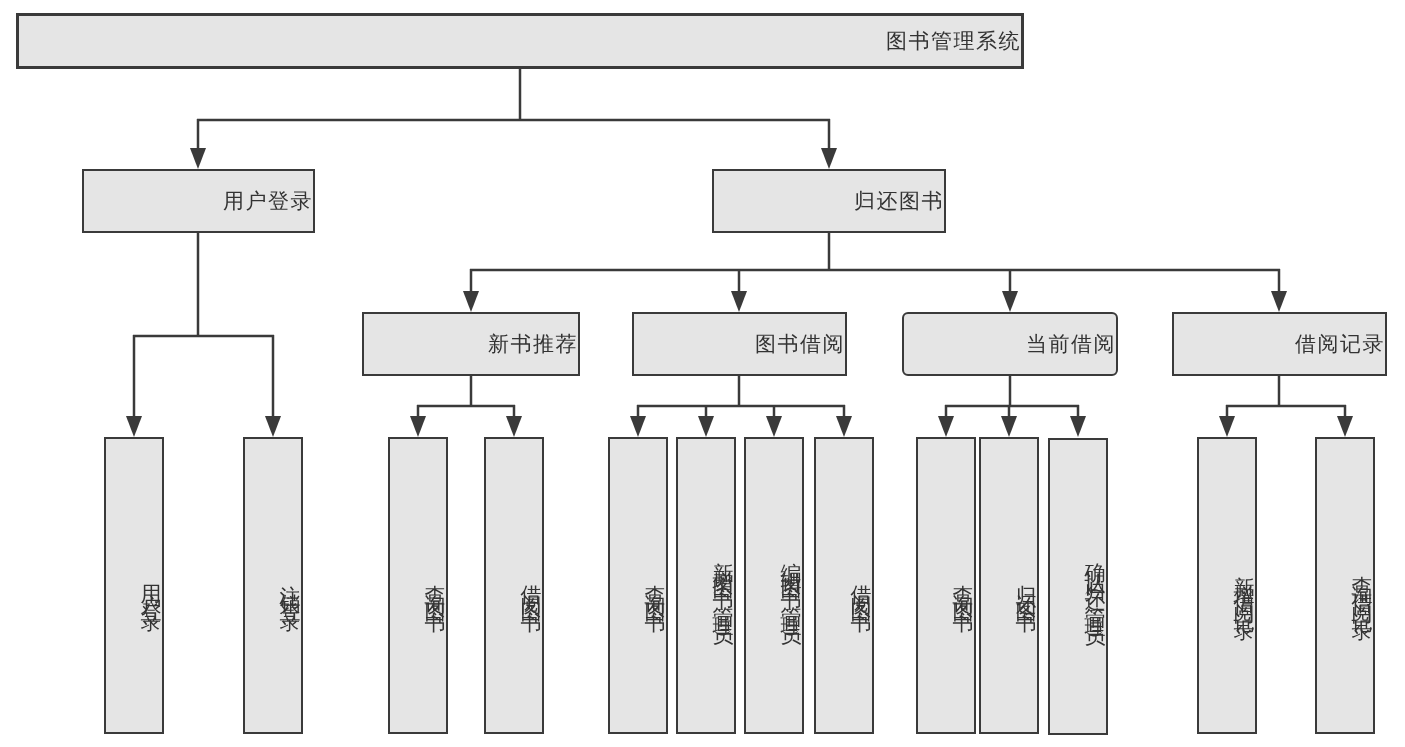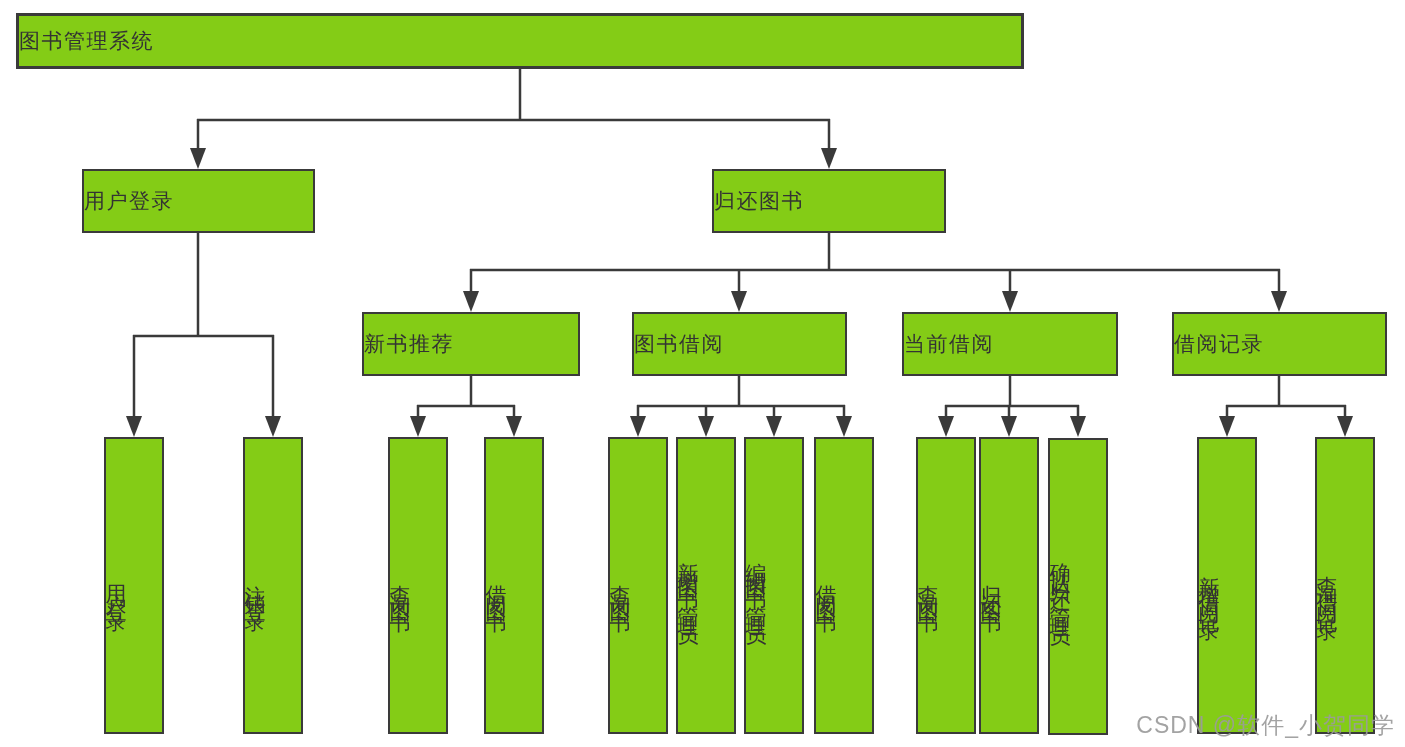--- a/index.html
+++ b/index.html
@@ -9,23 +9,23 @@
     background:#ffffff;
     font-family:"Liberation Sans","DejaVu Sans",sans-serif;
     overflow:hidden;
   }
   .connectors{position:absolute;left:0;top:0;width:1405px;height:747px;z-index:1;}
   .connectors line{stroke:#3a3a3a;stroke-width:2.5;}
   .connectors polygon{fill:#3a3a3a;stroke:none;}
   .node{
     position:absolute;
     box-sizing:border-box;
-    background:#84cc16;
+    background:#e5e5e5;
     border:2.5px solid #3a3a3a;
-    display:flex;align-items:center;justify-content:flex-start;
+    display:flex;align-items:center;justify-content:flex-end;
     z-index:2;
     color:#333333;
   }
   .node.h span{
     font-size:21px;
     letter-spacing:1.5px;
     color:#333333;
     white-space:nowrap;
   }
   .node.v span{
@@ -123,21 +123,21 @@
   <div class="node h" style="left:712px;top:169px;width:234px;height:64px;">
     <span>归还图书</span>
   </div>
 
   <div class="node h" style="left:632px;top:312px;width:215px;height:64px;">
     <span>图书借阅</span>
   </div>
   <div class="node h" style="left:362px;top:312px;width:218px;height:64px;">
     <span>新书推荐</span>
   </div>
-  <div class="node h" style="left:902px;top:312px;width:216px;height:64px;">
+  <div class="node h" style="left:902px;top:312px;width:216px;height:64px;border-radius:6px;">
     <span>当前借阅</span>
   </div>
   <div class="node h" style="left:1172px;top:312px;width:215px;height:64px;">
     <span>借阅记录</span>
   </div>
 
   <div class="node v" style="left:104px;top:437px;width:60px;height:297px;">
     <span>用户登录</span>
   </div>
   <div class="node v" style="left:243px;top:437px;width:60px;height:297px;">
@@ -174,15 +174,14 @@
     <span>确认归还（管理员）</span>
   </div>
 
   <div class="node v" style="left:1197px;top:437px;width:60px;height:297px;">
     <span>新增借阅记录</span>
   </div>
   <div class="node v" style="left:1315px;top:437px;width:60px;height:297px;">
     <span>查询借阅记录</span>
   </div>
 
-  <div class="watermark">CSDN @软件_小贺同学</div>
 
 </div>
 
 </body></html>

